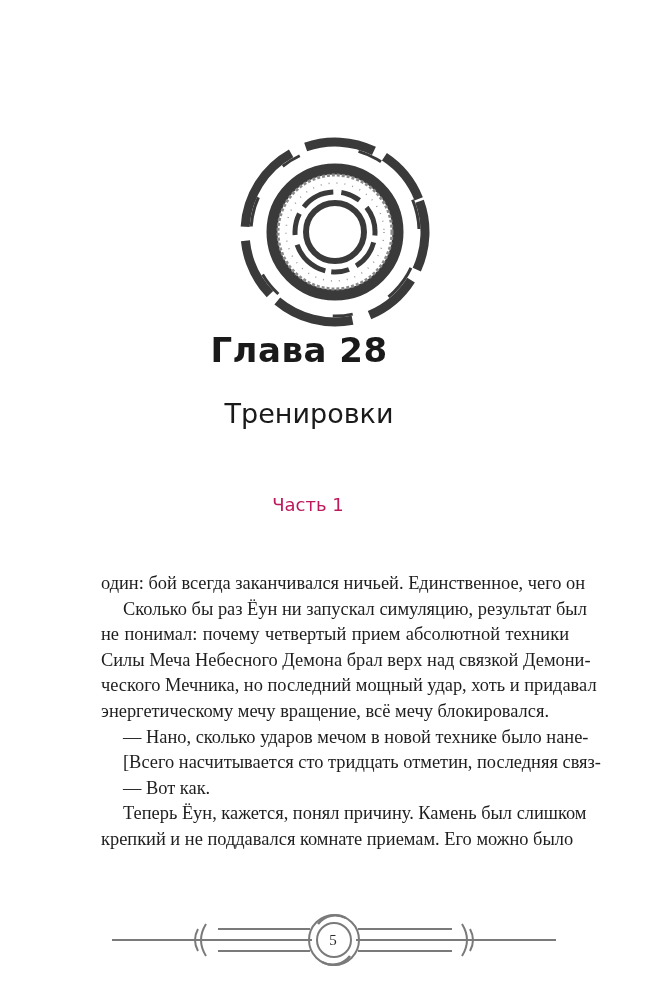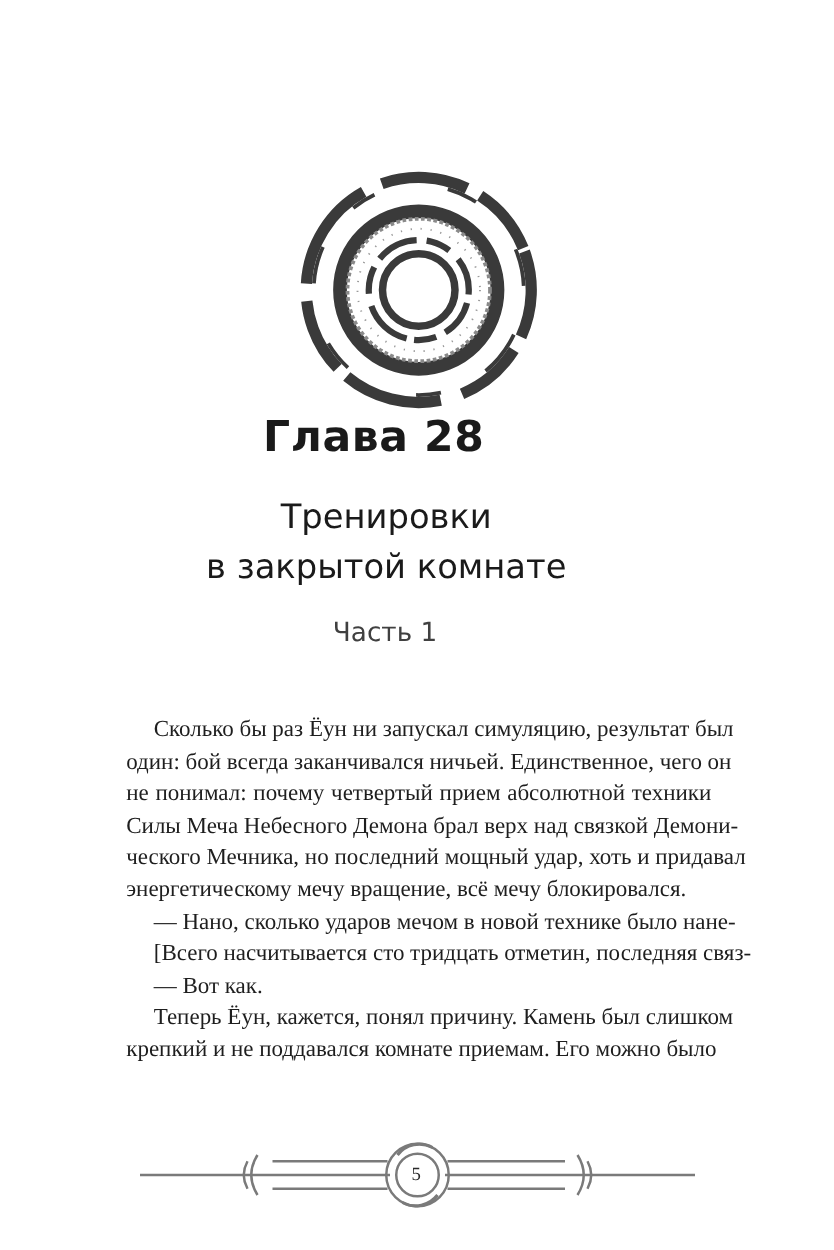--- a/index.html
+++ b/index.html
@@ -8,21 +8,21 @@
     .chapter-title {
       position: absolute; left: 0; width: 598px; top: 330px; text-align: center;
       font-family: "DejaVu Sans", sans-serif; font-weight: bold; font-size: 34px; letter-spacing: 0.5px; color: #1a1a1a;
     }
     .chapter-subtitle {
       position: absolute; left: 0; width: 618px; top: 394px; text-align: center;
       font-family: "DejaVu Sans", sans-serif; font-size: 27px; line-height: 40px; color: #1a1a1a;
     }
     .part-label {
       position: absolute; left: 0; width: 616px; top: 494px; text-align: center;
-      font-family: "DejaVu Sans", sans-serif; font-size: 21px; color: #404040;
+      font-family: "DejaVu Sans", sans-serif; font-size: 18px; color: #be185d;
     }
     .body-text {
       position: absolute; left: 101px; width: 468px; top: 571px;
       font-family: "Liberation Serif", serif; font-size: 18.4px; line-height: 25.6px; color: #1e1e1e;
     }
     .body-text .line { display: block; white-space: nowrap; text-align: justify; text-align-last: justify; height: 25.6px; }
     .body-text .line.last { text-align-last: left; }
     .body-text .line.indent { padding-left: 22px; }
     .footer-ornament { position: absolute; left: 108px; top: 910px; width: 452px; height: 62px; }
     .page-number {
@@ -48,28 +48,27 @@
     <circle cx="100" cy="100" r="40" stroke-width="5" stroke-dasharray="30 8 18 6 40 10 22 8 34 8 20 10" transform="rotate(15 100 100)"></circle>
 
     <circle cx="100" cy="100" r="29" stroke-width="6"></circle>
   </g>
 </svg>
 
 <div class="chapter-title">Глава 28</div>
 
 <div class="chapter-subtitle">
   <div>Тренировки</div>
-  <div>в закрытой комнате</div>
 </div>
 
 <div class="part-label">Часть 1</div>
 
 <div class="body-text">
+  <span class="line">один: бой всегда заканчивался ничьей. Единственное, чего он</span>
   <span class="line indent">Сколько бы раз Ёун ни запускал симуляцию, результат был</span>
-  <span class="line">один: бой всегда заканчивался ничьей. Единственное, чего он</span>
   <span class="line">не понимал: почему четвертый прием абсолютной техники</span>
   <span class="line">Силы Меча Небесного Демона брал верх над связкой Демони-</span>
   <span class="line">ческого Мечника, но последний мощный удар, хоть и придавал</span>
   <span class="line last">энергетическому мечу вращение, всё мечу блокировался.</span>
   <span class="line indent">— Нано, сколько ударов мечом в новой технике было нане-</span>
   <span class="line indent">[Всего насчитывается сто тридцать отметин, последняя связ-</span>
   <span class="line indent last">— Вот как.</span>
   <span class="line indent">Теперь Ёун, кажется, понял причину. Камень был слишком</span>
   <span class="line">крепкий и не поддавался комнате приемам. Его можно было</span>
 </div>

